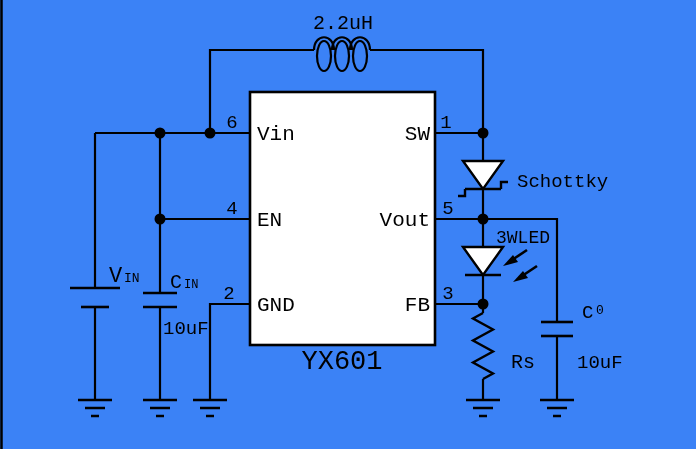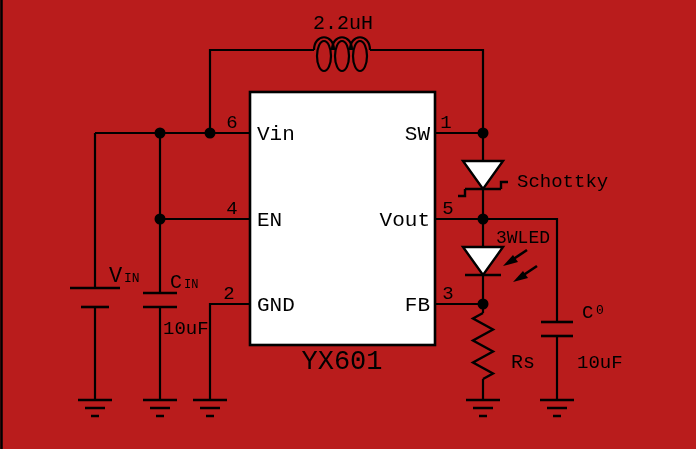--- a/index.html
+++ b/index.html
@@ -4,21 +4,21 @@
 <style>
   html, body {
     margin: 0;
     padding: 0;
     background: #ffffff;
   }
   .canvas {
     position: relative;
     width: 696px;
     height: 449px;
-    background: #b91c1c;
+    background: #3b82f6;
     overflow: hidden;
     font-family: "Liberation Mono", "DejaVu Sans Mono", monospace;
   }
   svg {
     position: absolute;
     left: 0;
     top: 0;
   }
   svg text {
     fill: #000000;

